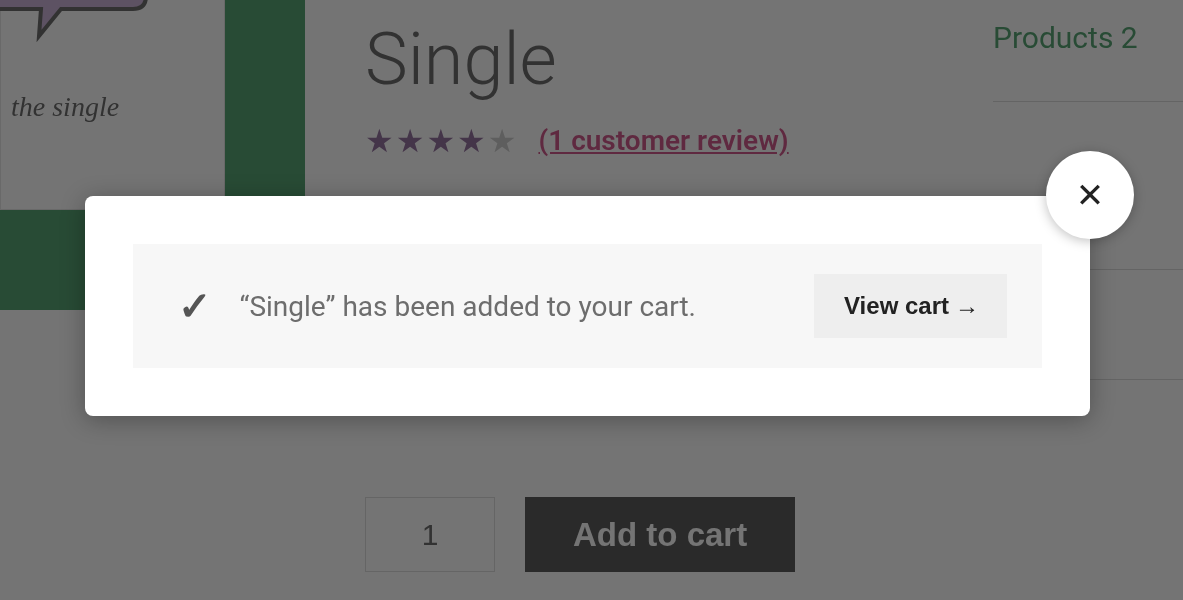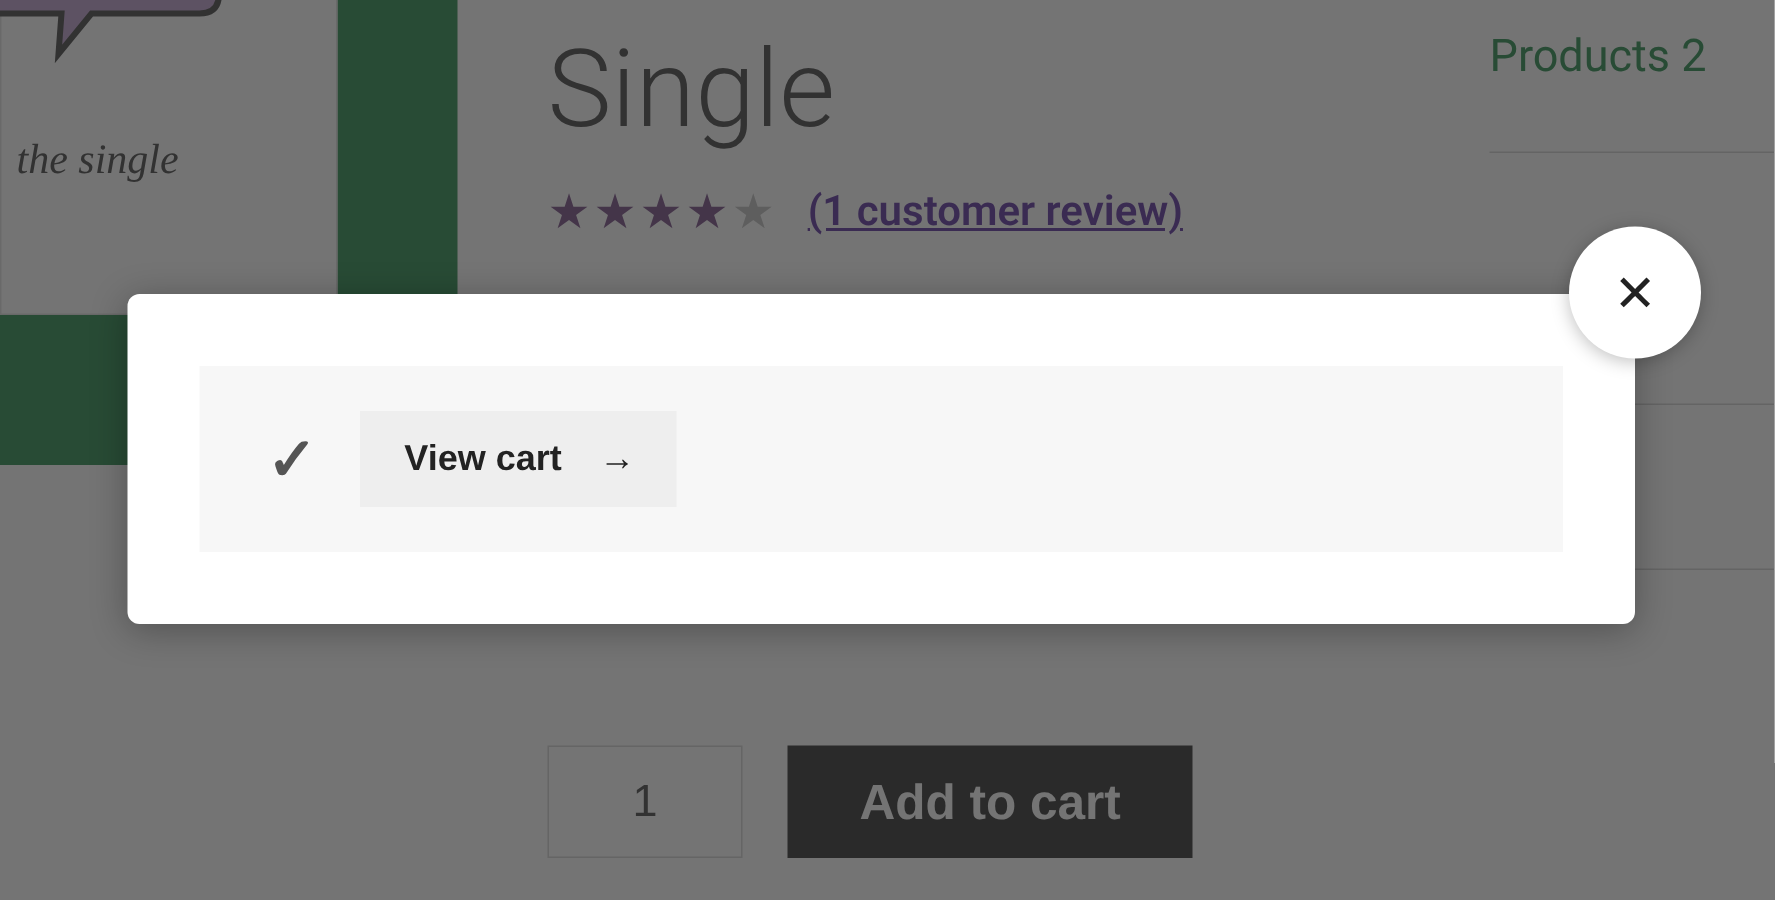--- a/index.html
+++ b/index.html
@@ -78,21 +78,21 @@
       gap: 2px;
     }
     .star {
       font-size: 32px;
       line-height: 1;
     }
     .star.filled { color: #6b3b7a; }
     .star.empty { color: #bbb; }
     .review-link {
       font-size: 28px;
-      color: #4c1d95;
+      color: #be185d;
       text-decoration: underline;
       font-weight: 600;
     }
 
     .cart-row {
       display: flex;
       gap: 30px;
       margin-top: 340px;
       align-items: stretch;
     }
@@ -194,21 +194,21 @@
     }
     .view-cart-btn {
       background: #eeeeee;
       border: none;
       padding: 18px 30px;
       font-size: 24px;
       font-weight: 700;
       color: #222;
       display: flex;
       align-items: center;
-      gap: 25px;
+      gap: 6px;
       cursor: pointer;
     }
     .arrow-icon {
       font-size: 24px;
       color: #222;
       letter-spacing: -2px;
     }
 
     .close-btn {
       position: absolute;
@@ -277,18 +277,19 @@
 </div>
 
 <div class="overlay"></div>
 
 <div class="modal">
   <button class="close-btn">
     <span>✕</span>
   </button>
   <div class="modal-inner">
     <span class="check-icon">✓</span>
+    <span class="modal-text">“Single” has been added to your cart.</span>
     <button class="view-cart-btn">
       <span>View cart</span>
       <span class="arrow-icon">→</span>
     </button>
   </div>
 </div>
 
 </body></html>

